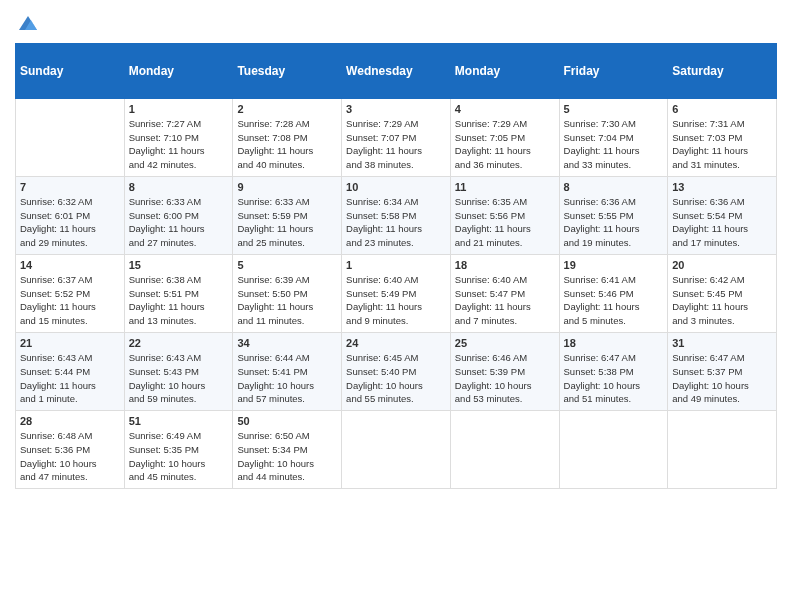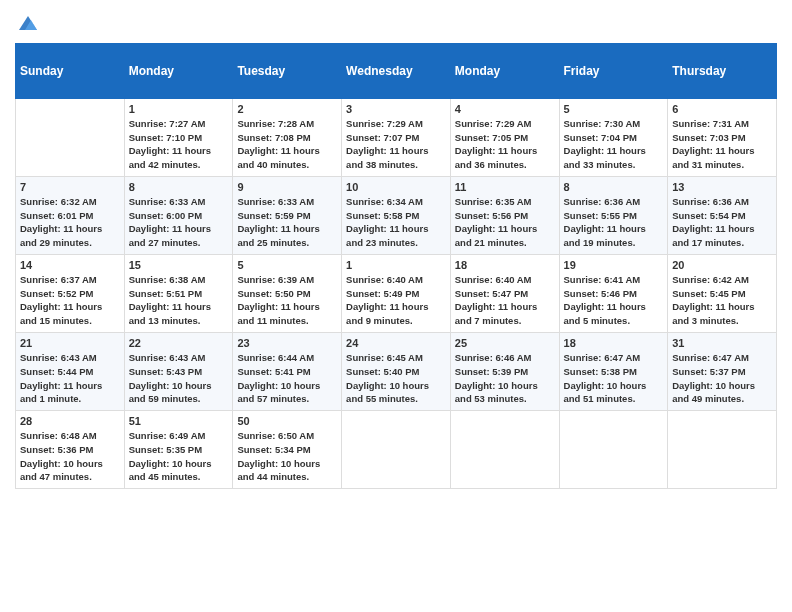--- a/index.html
+++ b/index.html
@@ -75,21 +75,20 @@
       background: #f5f8fc;
     }
     .day-num {
       font-size: 11px;
       font-weight: bold;
       display: block;
       margin-bottom: 2px;
     }
     .day-info {
       line-height: 1.45;
-      font-weight: bold;
     }
     .empty-cell {
       background: #fff !important;
     }
   </style>
 </head>
 <body>
 
 <div class="header">
   <div class="logo">
@@ -113,21 +112,21 @@
 
 <table class="calendar">
   <thead>
     <tr>
     <th>Sunday</th>
         <th>Monday</th>
         <th>Tuesday</th>
         <th>Wednesday</th>
         <th>Monday</th>
         <th>Friday</th>
-        <th>Thursday</th>
+        <th>Saturday</th>
       </tr>
   </thead>
   <tbody id="calendar-body">
   <tr>
         <td class="empty-cell"></td>
         <td>
           <span class="day-num">1</span>
           <div class="day-info">Sunrise: 7:27 AM<br>Sunset: 7:10 PM<br>Daylight: 11 hours<br>and 42 minutes.</div>
         </td>
         <td>
@@ -214,21 +213,21 @@
       <tr>
         <td>
           <span class="day-num">21</span>
           <div class="day-info">Sunrise: 6:43 AM<br>Sunset: 5:44 PM<br>Daylight: 11 hours<br>and 1 minute.</div>
         </td>
         <td>
           <span class="day-num">22</span>
           <div class="day-info">Sunrise: 6:43 AM<br>Sunset: 5:43 PM<br>Daylight: 10 hours<br>and 59 minutes.</div>
         </td>
         <td>
-          <span class="day-num">23</span>
+          <span class="day-num">34</span>
           <div class="day-info">Sunrise: 6:44 AM<br>Sunset: 5:41 PM<br>Daylight: 10 hours<br>and 57 minutes.</div>
         </td>
         <td>
           <span class="day-num">24</span>
           <div class="day-info">Sunrise: 6:45 AM<br>Sunset: 5:40 PM<br>Daylight: 10 hours<br>and 55 minutes.</div>
         </td>
         <td>
           <span class="day-num">25</span>
           <div class="day-info">Sunrise: 6:46 AM<br>Sunset: 5:39 PM<br>Daylight: 10 hours<br>and 53 minutes.</div>
         </td>

